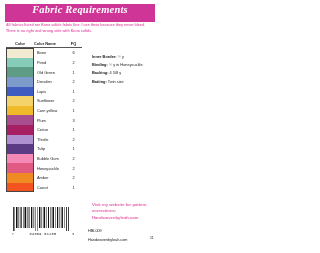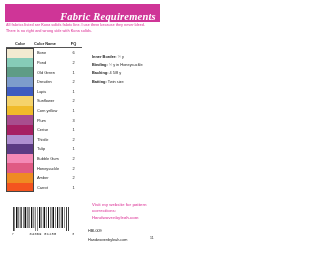--- a/index.html
+++ b/index.html
@@ -26,23 +26,22 @@
 
   
   .header-banner {
     position: absolute;
     left: 5px;
     top: 4px;
     width: 150px;
     height: 18px;
     background: #cf3597;
     display: flex;
-    align-items: flex-end;
+    align-items: flex-start;
     justify-content: center;
-    padding-left: 28px;
   }
   .header-title {
     font-family: "Liberation Serif", serif;
     font-style: italic;
     font-weight: bold;
     font-size: 10.5px;
     color: #ffffff;
     letter-spacing: 0.2px;
     white-space: nowrap;
   }

